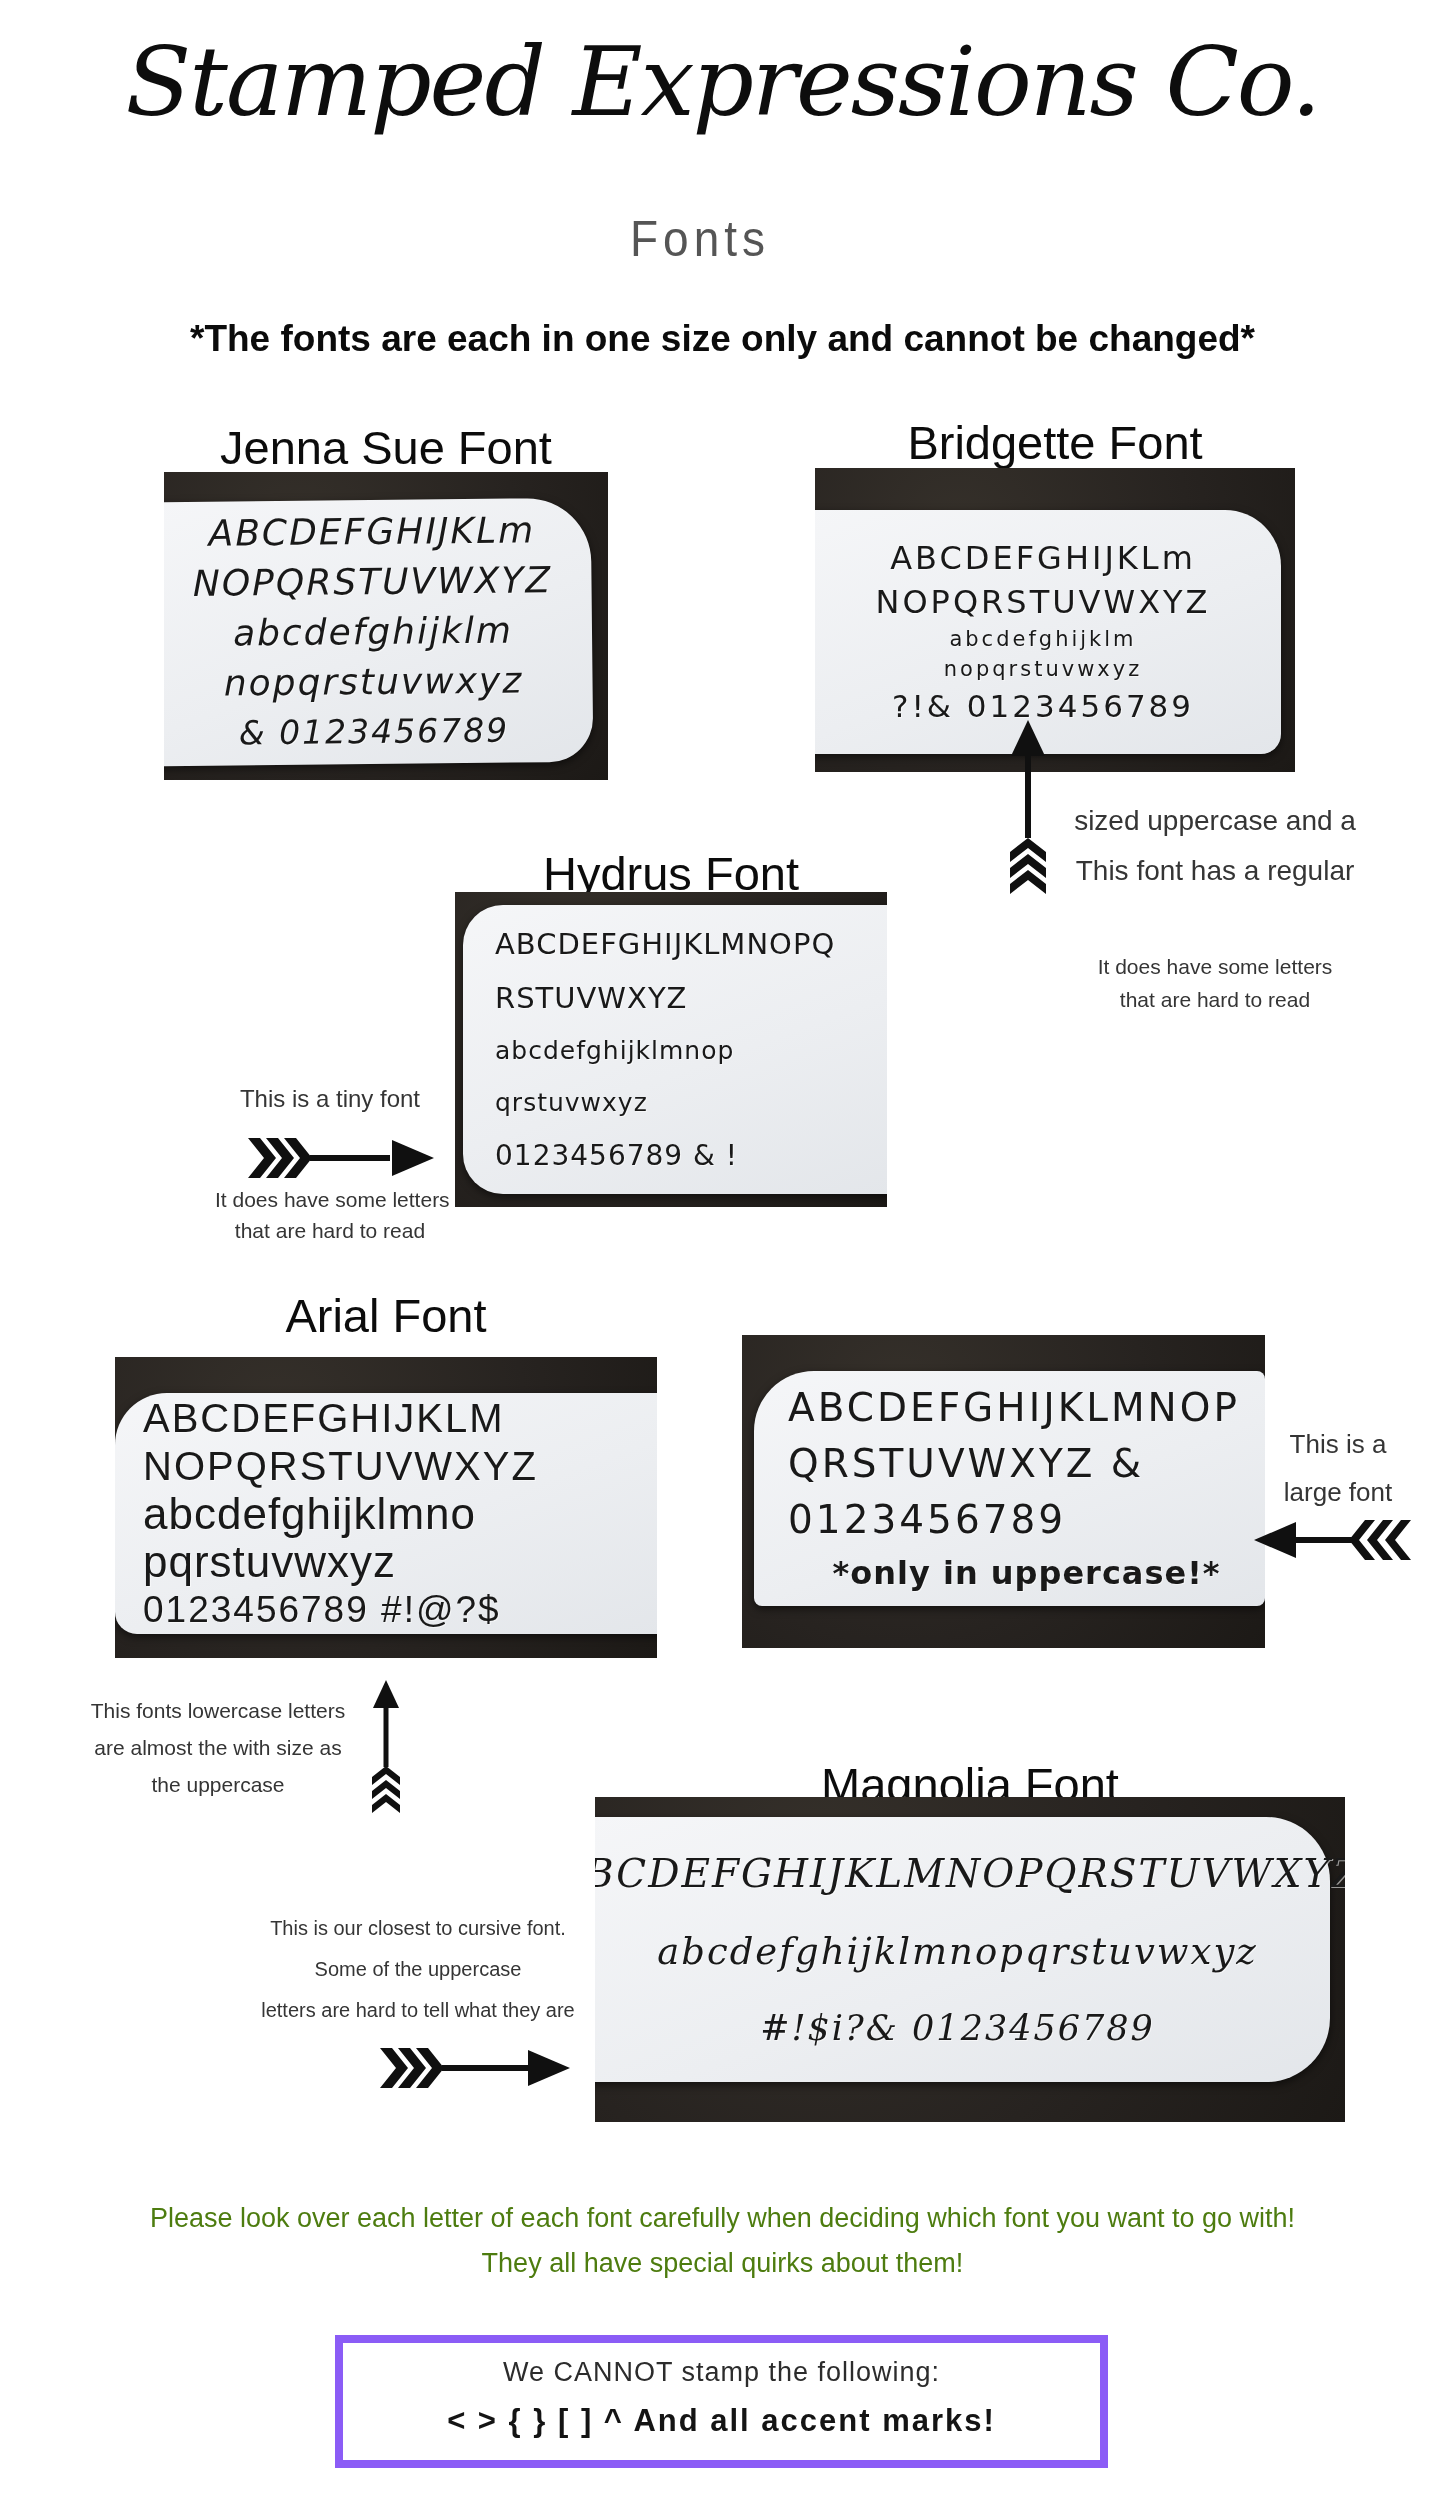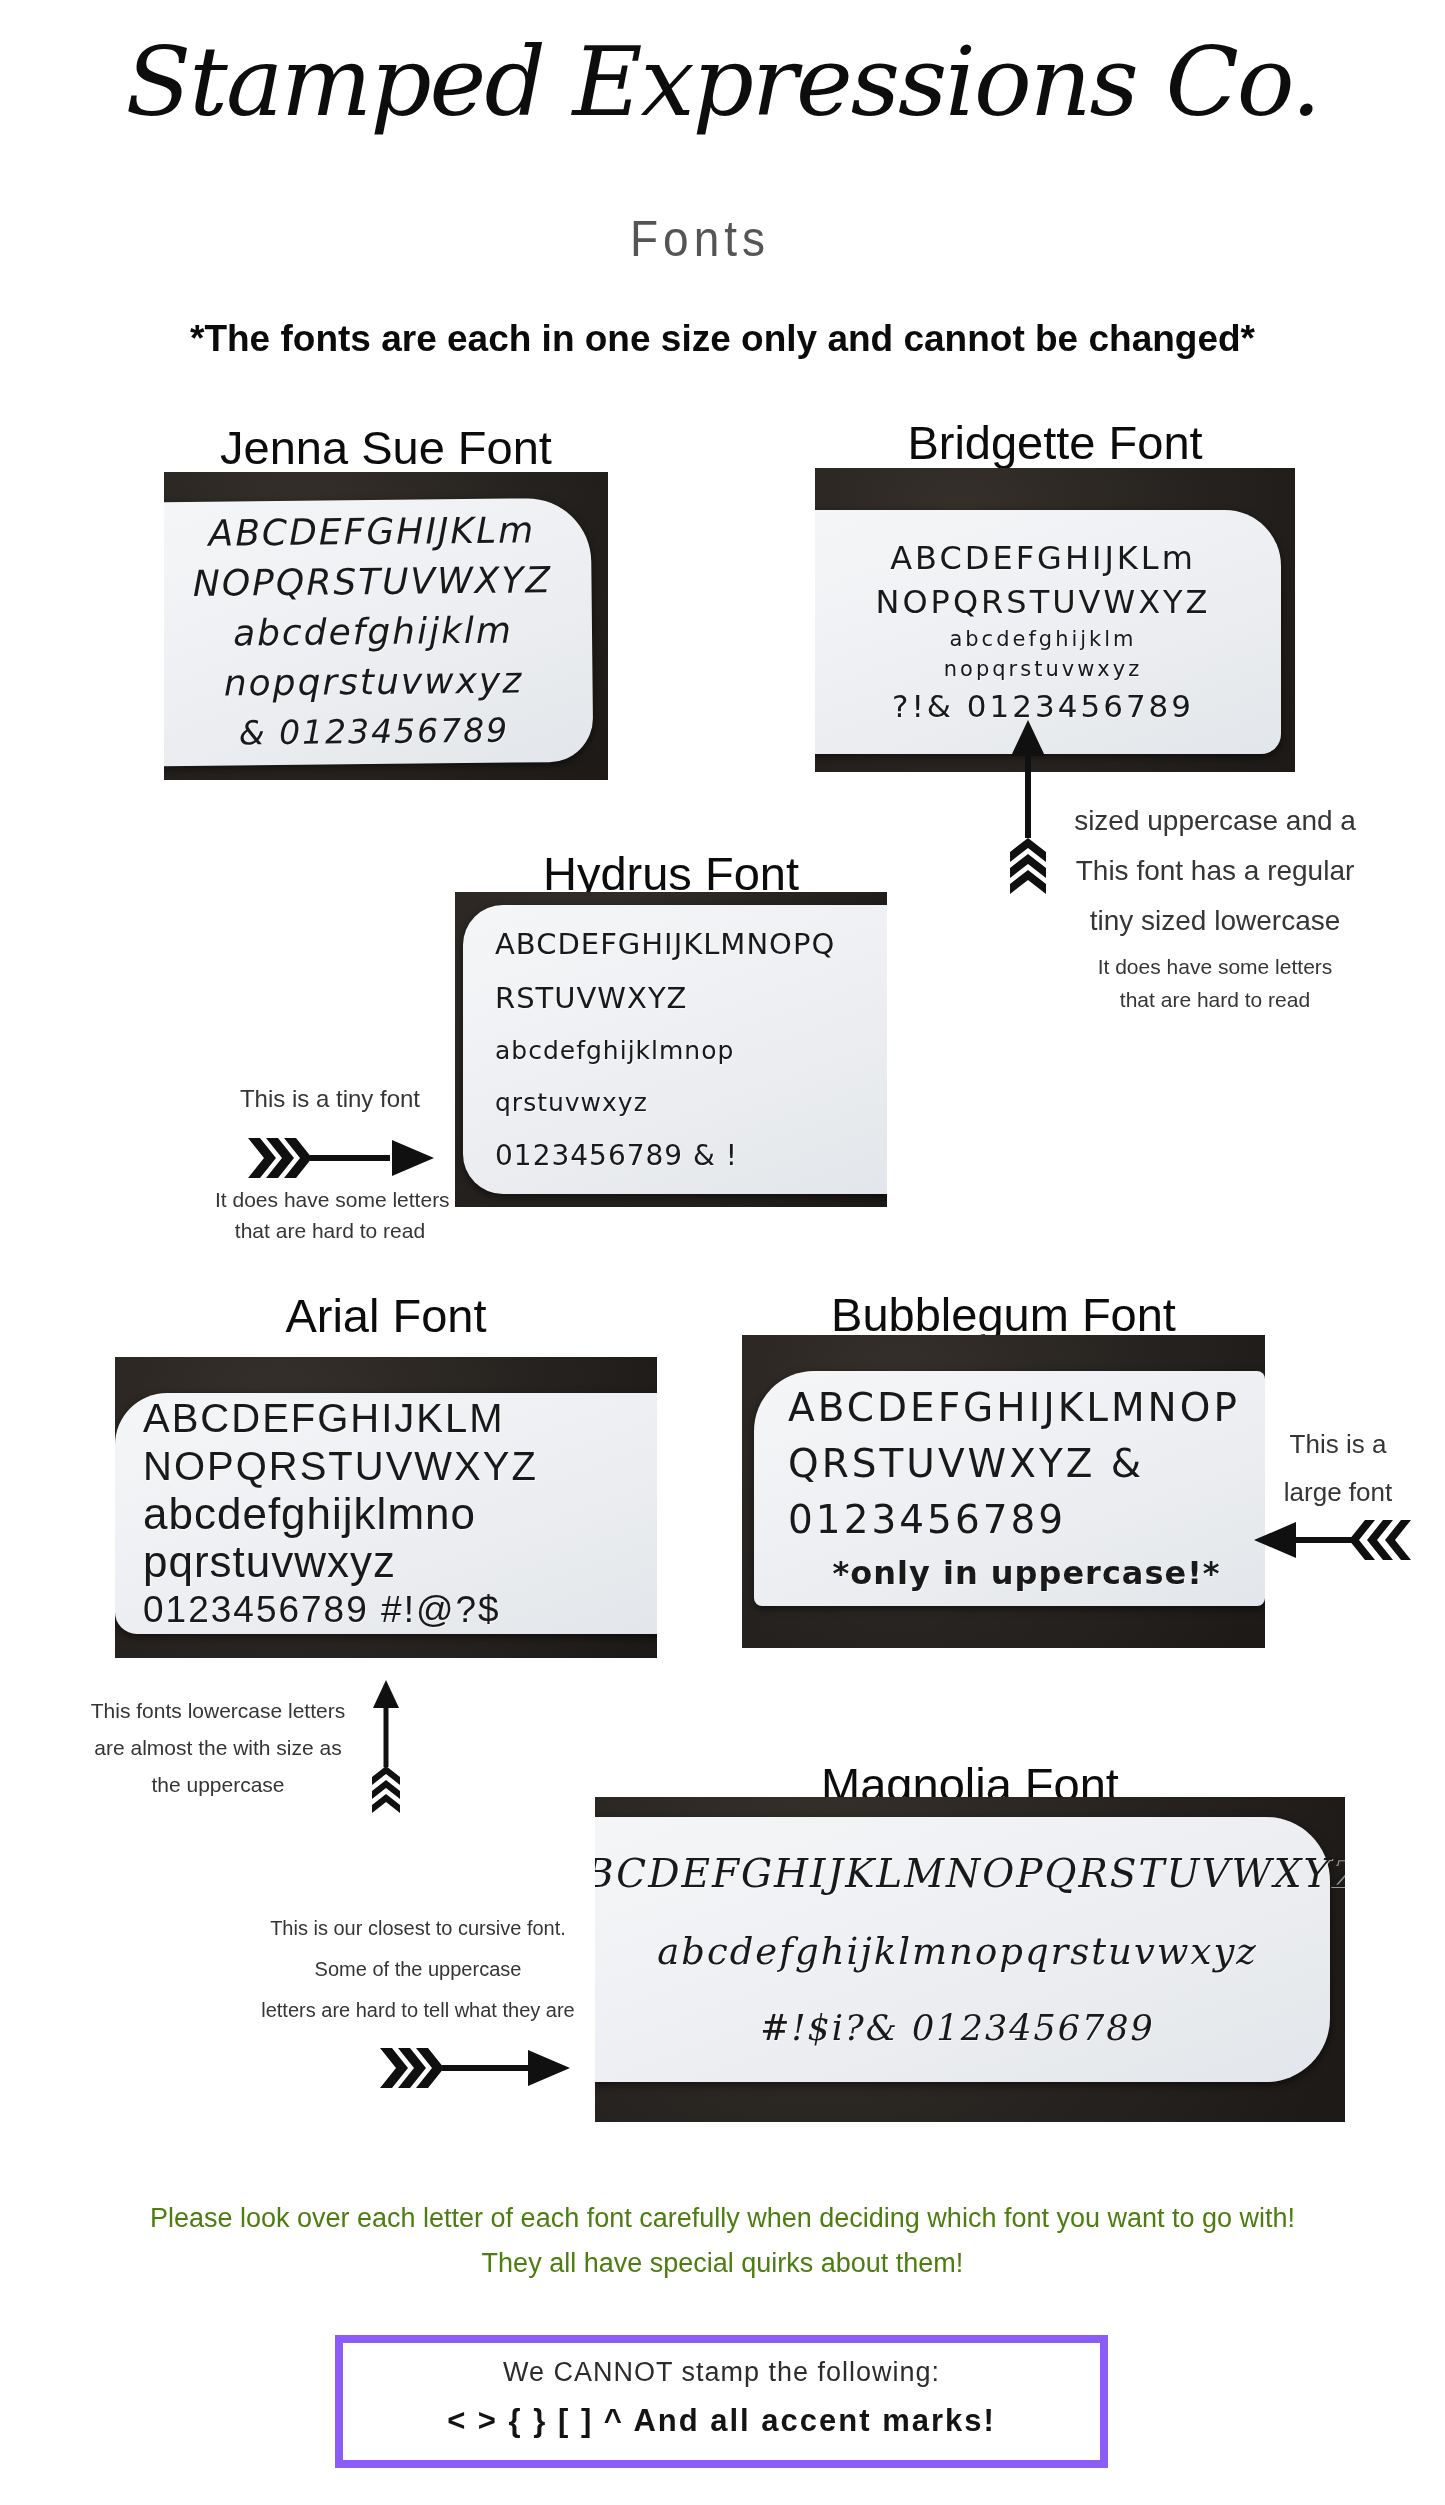--- a/index.html
+++ b/index.html
@@ -138,21 +138,20 @@
       <polygon points="22,0 5,36 39,36"></polygon>
       <rect x="19" y="30" width="6" height="88"></rect>
       <path d="M22 118 L40 132 L40 142 L22 128 L4 142 L4 132 Z"></path>
       <path d="M22 134 L40 148 L40 158 L22 144 L4 158 L4 148 Z"></path>
       <path d="M22 150 L40 164 L40 174 L22 160 L4 174 L4 164 Z"></path>
     </svg>
   </div>
   <div class="note note-bridgette-1">
     <div>sized uppercase and a</div>
     <div>This font has a regular</div>
-    <div>tiny sized lowercase</div>
   </div>
   <div class="note note-bridgette-2">
     <div>It does have some letters</div>
     <div>that are hard to read</div>
   </div>
 
   <h2 class="font-title" style="left:455px;top:846px;width:432px;">Hydrus Font</h2>
   <div class="photo photo-hydrus">
     <div class="plate plate-hydrus">
       <div class="sline s0">ABCDEFGHIJKLMNOPQ</div>
@@ -197,21 +196,20 @@
   <div class="arrow" style="left:370px;top:1680px;">
     <svg width="32" height="134" viewBox="0 0 32 134" fill="#101010" xmlns="http://www.w3.org/2000/svg">
       <polygon points="16,0 3,28 29,28"></polygon>
       <rect x="13.5" y="23" width="5" height="64"></rect>
       <path d="M16 86 L30 97 L30 105 L16 94 L2 105 L2 97 Z"></path>
       <path d="M16 100 L30 111 L30 119 L16 108 L2 119 L2 111 Z"></path>
       <path d="M16 114 L30 125 L30 133 L16 122 L2 133 L2 125 Z"></path>
     </svg>
   </div>
 
-  <h2 class="font-title" style="left:742px;top:1287px;width:523px;">Bubblegum Font</h2>
   <div class="photo photo-bubblegum">
     <div class="plate plate-bubblegum">
       <div class="sline s0">ABCDEFGHIJKLMNOP</div>
       <div class="sline s1">QRSTUVWXYZ &amp;</div>
       <div class="sline s2">0123456789</div>
       <div class="sline s3">*only in uppercase!*</div>
     </div>
   </div>
   <div class="note note-bubblegum">
     <div>This is a</div>

